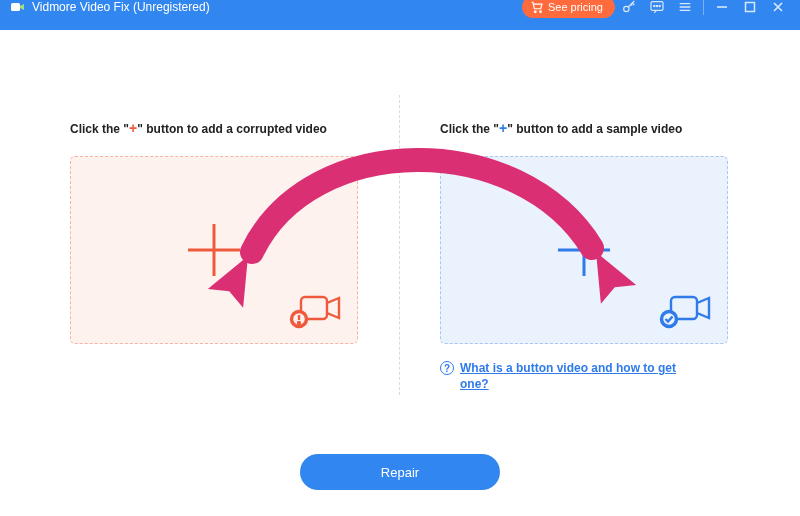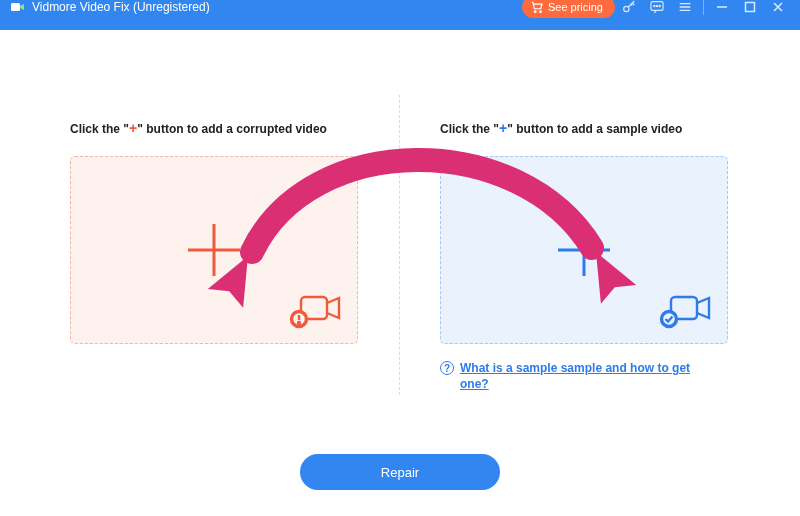--- a/index.html
+++ b/index.html
@@ -251,21 +251,21 @@
             <rect x="12" y="8" width="26" height="22" rx="4"></rect>
             <path d="M38 14 L50 9 V29 L38 24"></path>
             <circle cx="10" cy="30" r="8" fill="#eaf2fd"></circle>
             <circle cx="10" cy="30" r="7"></circle>
             <path d="M6.5 30 l2.5 2.5 l4.5 -5"></path>
           </svg>
         </span>
       </div>
       <div class="help-link-row">
         <span class="help-q">?</span>
-        <a class="help-link">What is a sample sample and how to get one?</a>
+        <a class="help-link">What is a button video and how to get one?</a>
       </div>
     </div>
   </div>
 
   <button class="repair-btn">Repair</button>
 
   <svg class="arrow-overlay" width="800" height="486">
     <defs>
       <path id="ah" d="M0 0 L48 -20 L40 0 L48 20 Z" fill="#db2f74"></path>
     </defs>

